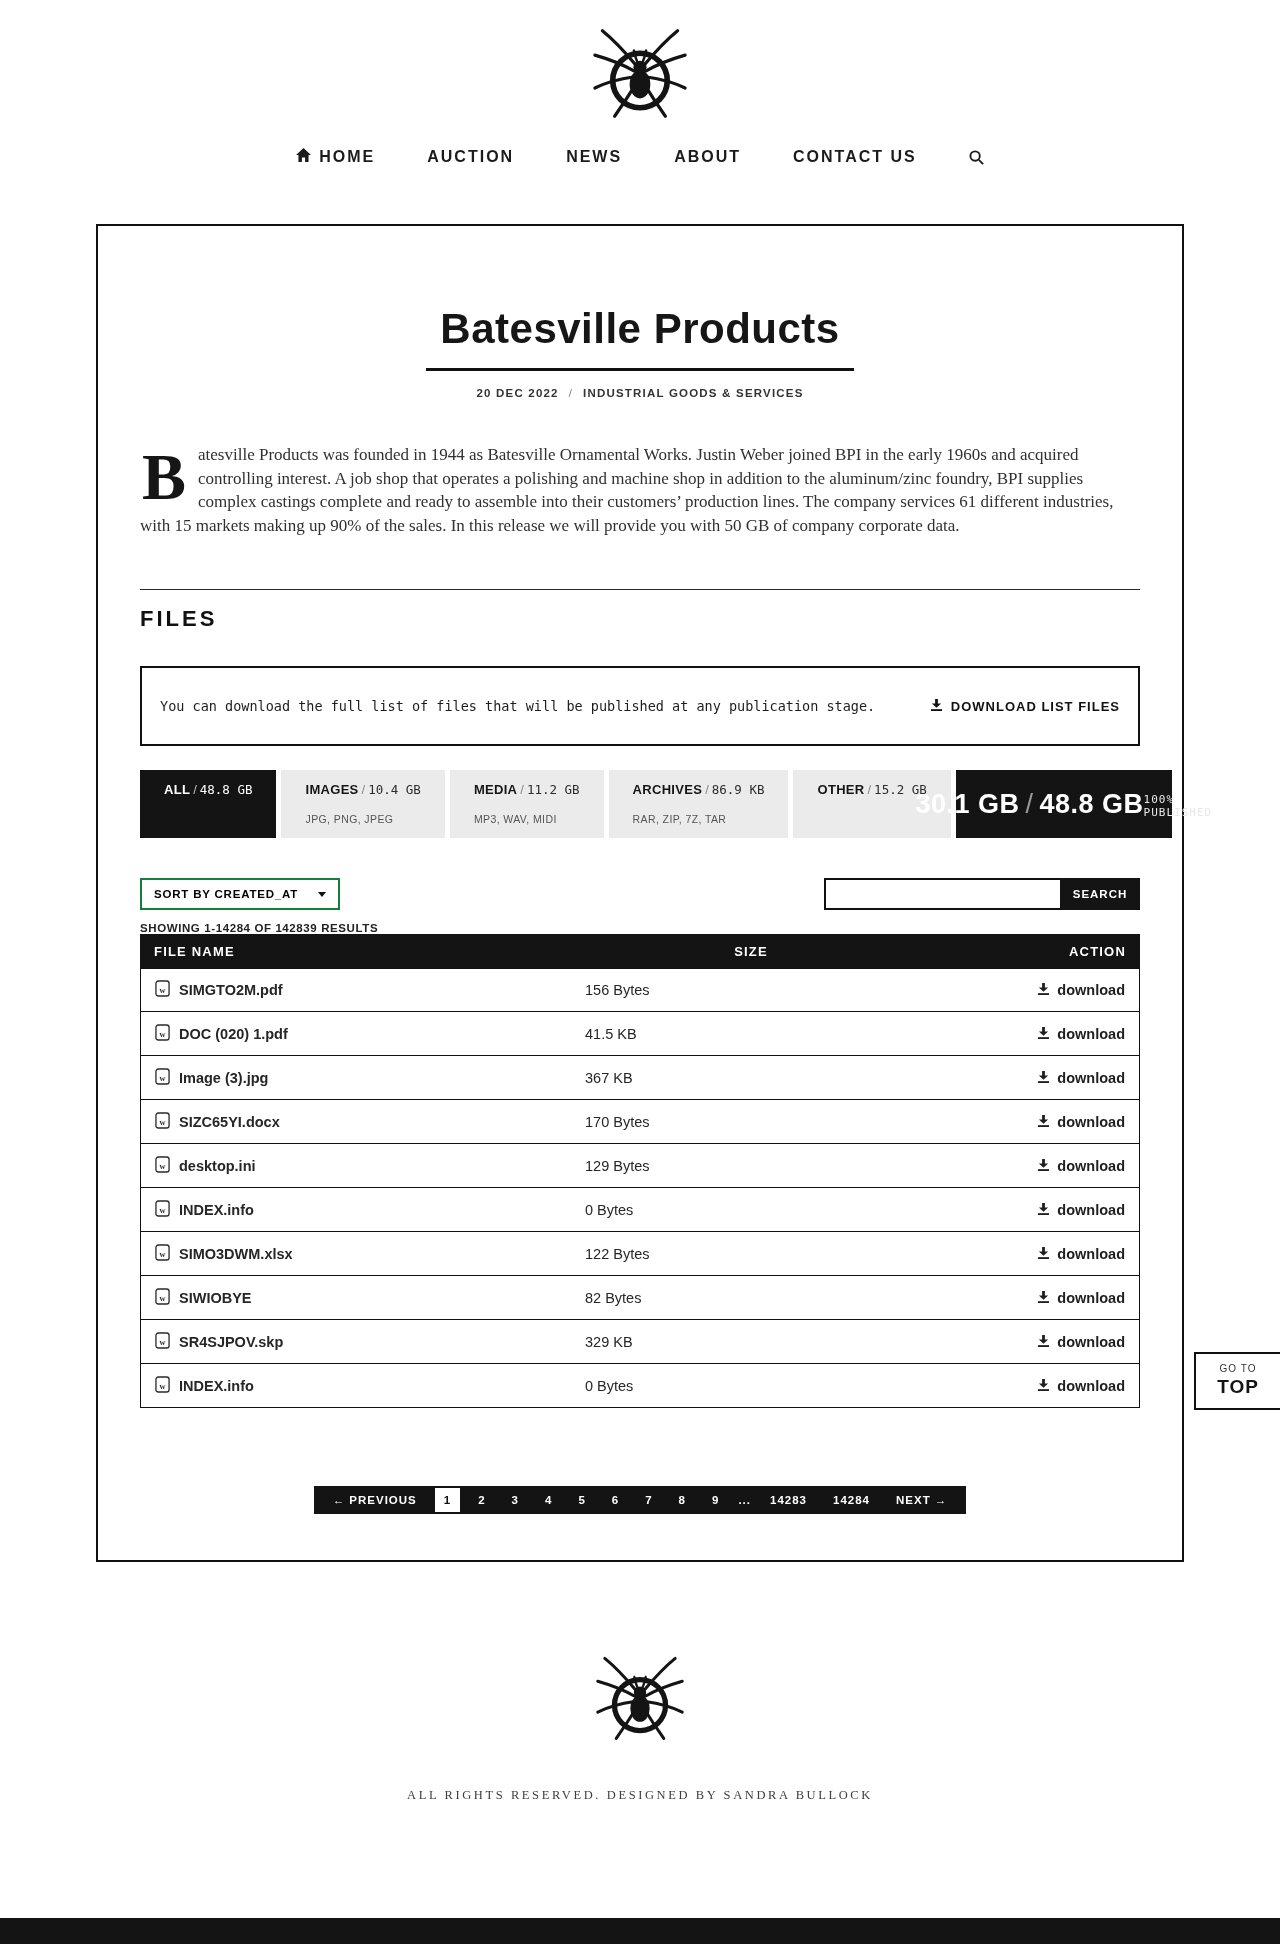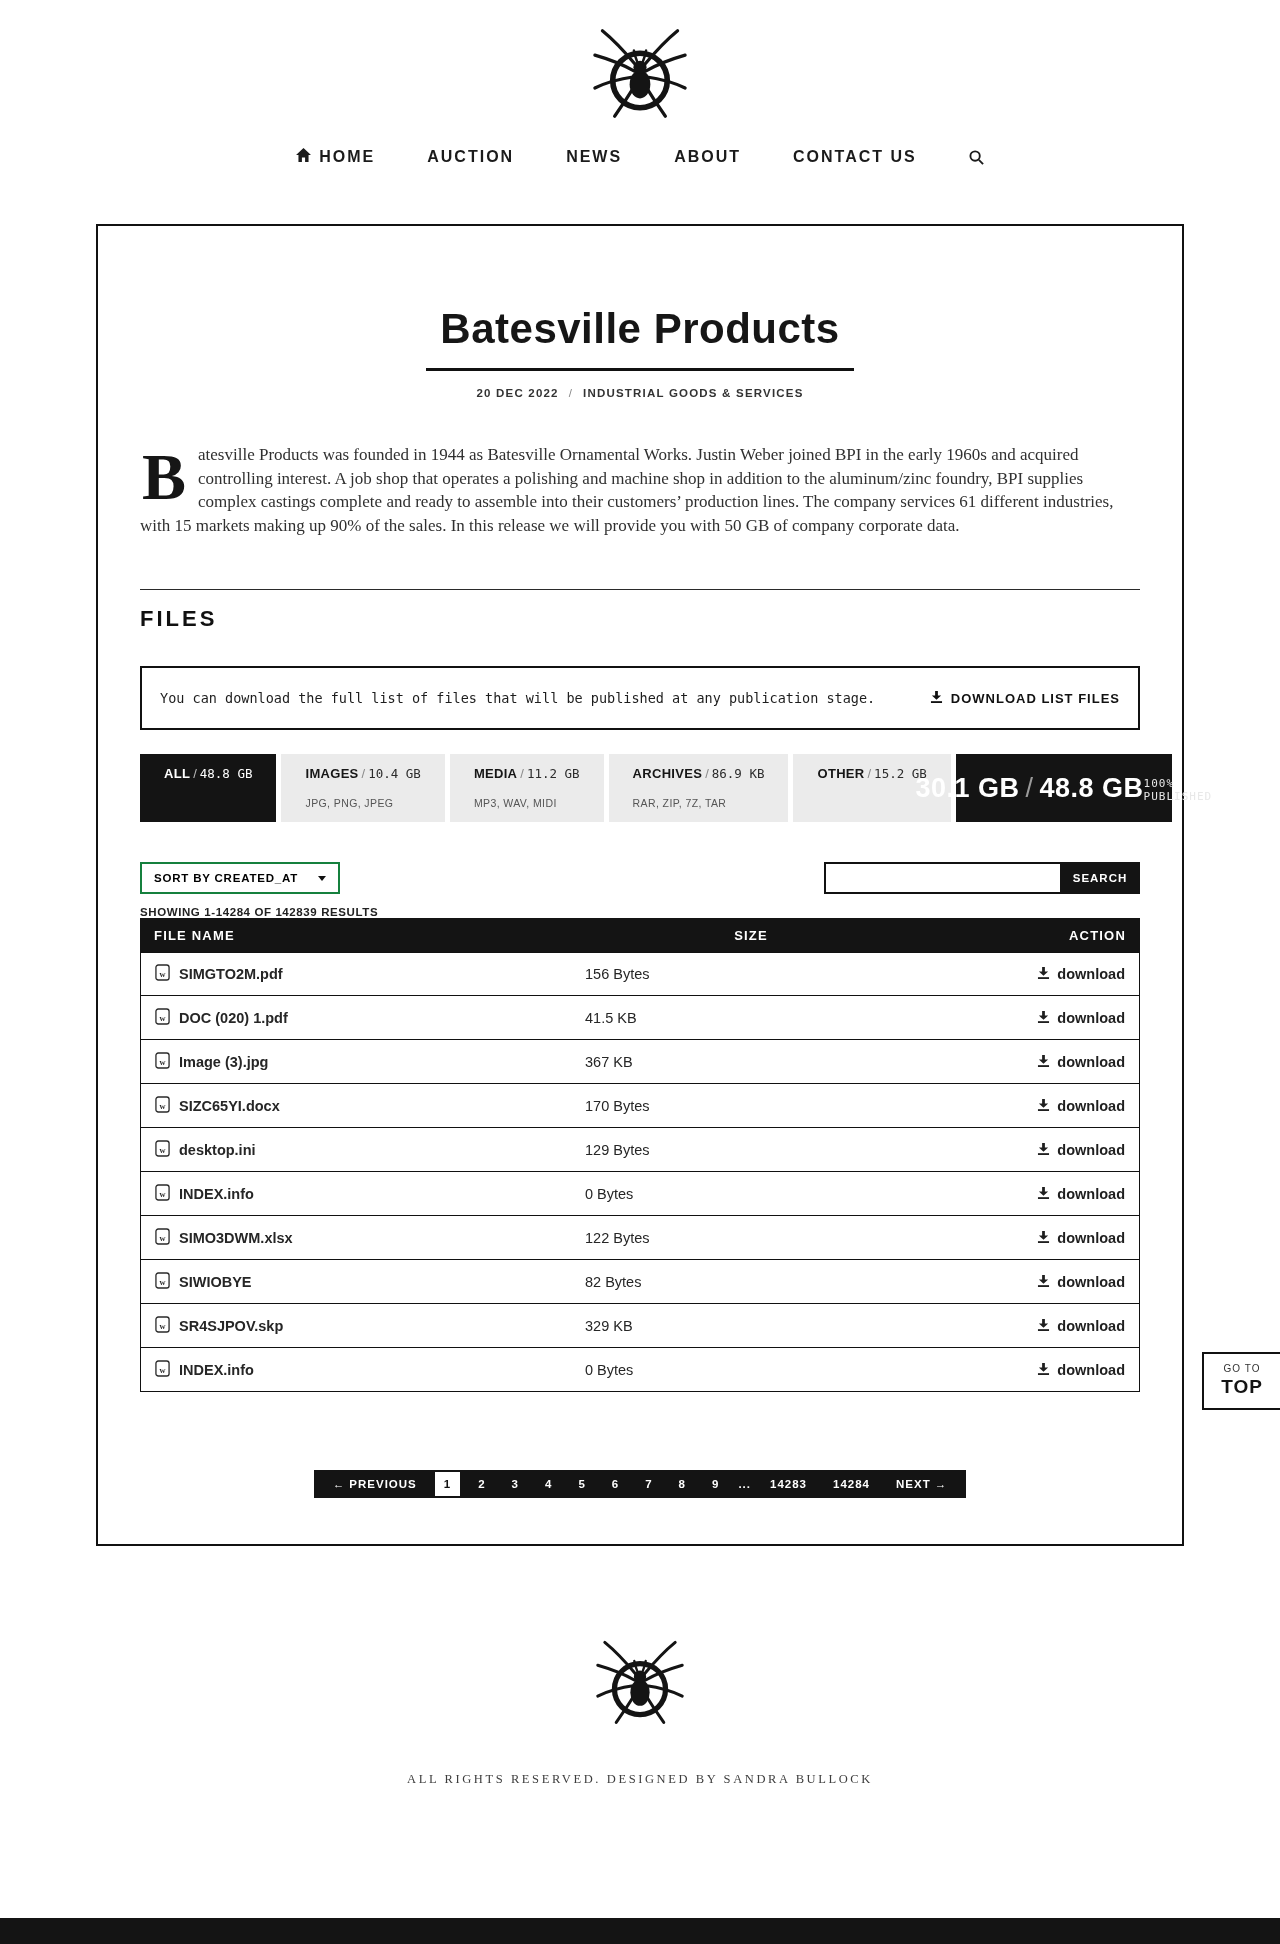--- a/index.html
+++ b/index.html
@@ -24,21 +24,21 @@
   .post-meta .sep { color:#888; margin:0 10px; font-weight:400; }
 
   .post-body { margin-top:44px; font-family:"Liberation Serif", serif; font-size:17px;
     line-height:1.38; color:#303030; }
   .dropcap { float:left; font-family:"Liberation Serif", serif; font-weight:700; font-size:66px;
     line-height:0.78; padding:8px 12px 2px 2px; color:#161616; }
 
   .divider { margin-top:52px; border:none; border-top:1px solid #2a2a2a; }
   .files-heading { margin-top:16px; text-align:left; font-size:22px; font-weight:700; letter-spacing:3px; }
 
-  .notice-strip { margin-top:34px; border:2px solid #111; height:64px; display:flex;
+  .notice-strip { margin-top:34px; border:2px solid #111; height:80px; display:flex;
     align-items:center; justify-content:space-between; padding:0 18px; }
   .notice-text { font-family:"DejaVu Sans Mono", monospace; font-size:13.5px; color:#1d1d1d; }
   .dl-list-btn { display:flex; align-items:center; gap:8px; font-weight:700; font-size:13px;
     letter-spacing:1px; color:#111; cursor:pointer; text-decoration:none; }
 
   
   .tabs-row { margin-top:24px; display:flex; align-items:stretch; gap:5px; }
   .tab { background:#ebebeb; padding:12px 24px 10px; min-height:68px; cursor:pointer; }
   .tab .tline1 { font-size:13px; white-space:nowrap; }
   .tab .tlabel { font-weight:800; letter-spacing:0.3px; color:#161616; }
@@ -86,21 +86,21 @@
 
   
   .pagination-wrap { margin-top:78px; text-align:center; }
   .pagination { display:inline-flex; background:#141414; height:28px; align-items:center; padding:0 6px; }
   .page-item { color:#fff; font-size:11.5px; font-weight:700; letter-spacing:1px; padding:0 13px;
     height:28px; display:inline-flex; align-items:center; cursor:pointer; text-decoration:none; }
   .page-item.ellipsis { cursor:default; padding:0 6px; }
   .page-item.active { background:#fff; color:#111; padding:0 9px; height:24px; margin:0 5px; cursor:default; }
 
   
-  .go-top { position:absolute; top:1352px; right:0; width:78px; border:2px solid #111; border-right:none;
+  .go-top { position:absolute; top:1352px; right:0; width:86px; border:2px solid #111; border-right:none;
     background:#fff; text-align:center; padding:9px 6px 10px; cursor:pointer; }
   .go-top .l1 { font-size:10px; letter-spacing:1px; color:#333; font-weight:400; }
   .go-top .l2 { font-size:19px; font-weight:800; letter-spacing:1px; color:#141414; margin-top:2px; }
 
   
   .site-footer { margin-top:92px; text-align:center; }
   .footer-logo { width:90px; height:88px; display:inline-block; }
   .footer-text { margin-top:42px; font-family:"Liberation Serif", serif; font-size:12.5px;
     letter-spacing:2.6px; color:#3d3d3d; }
   .bottom-bar { position:absolute; bottom:0; left:0; width:100%; height:26px; background:#141414; }

